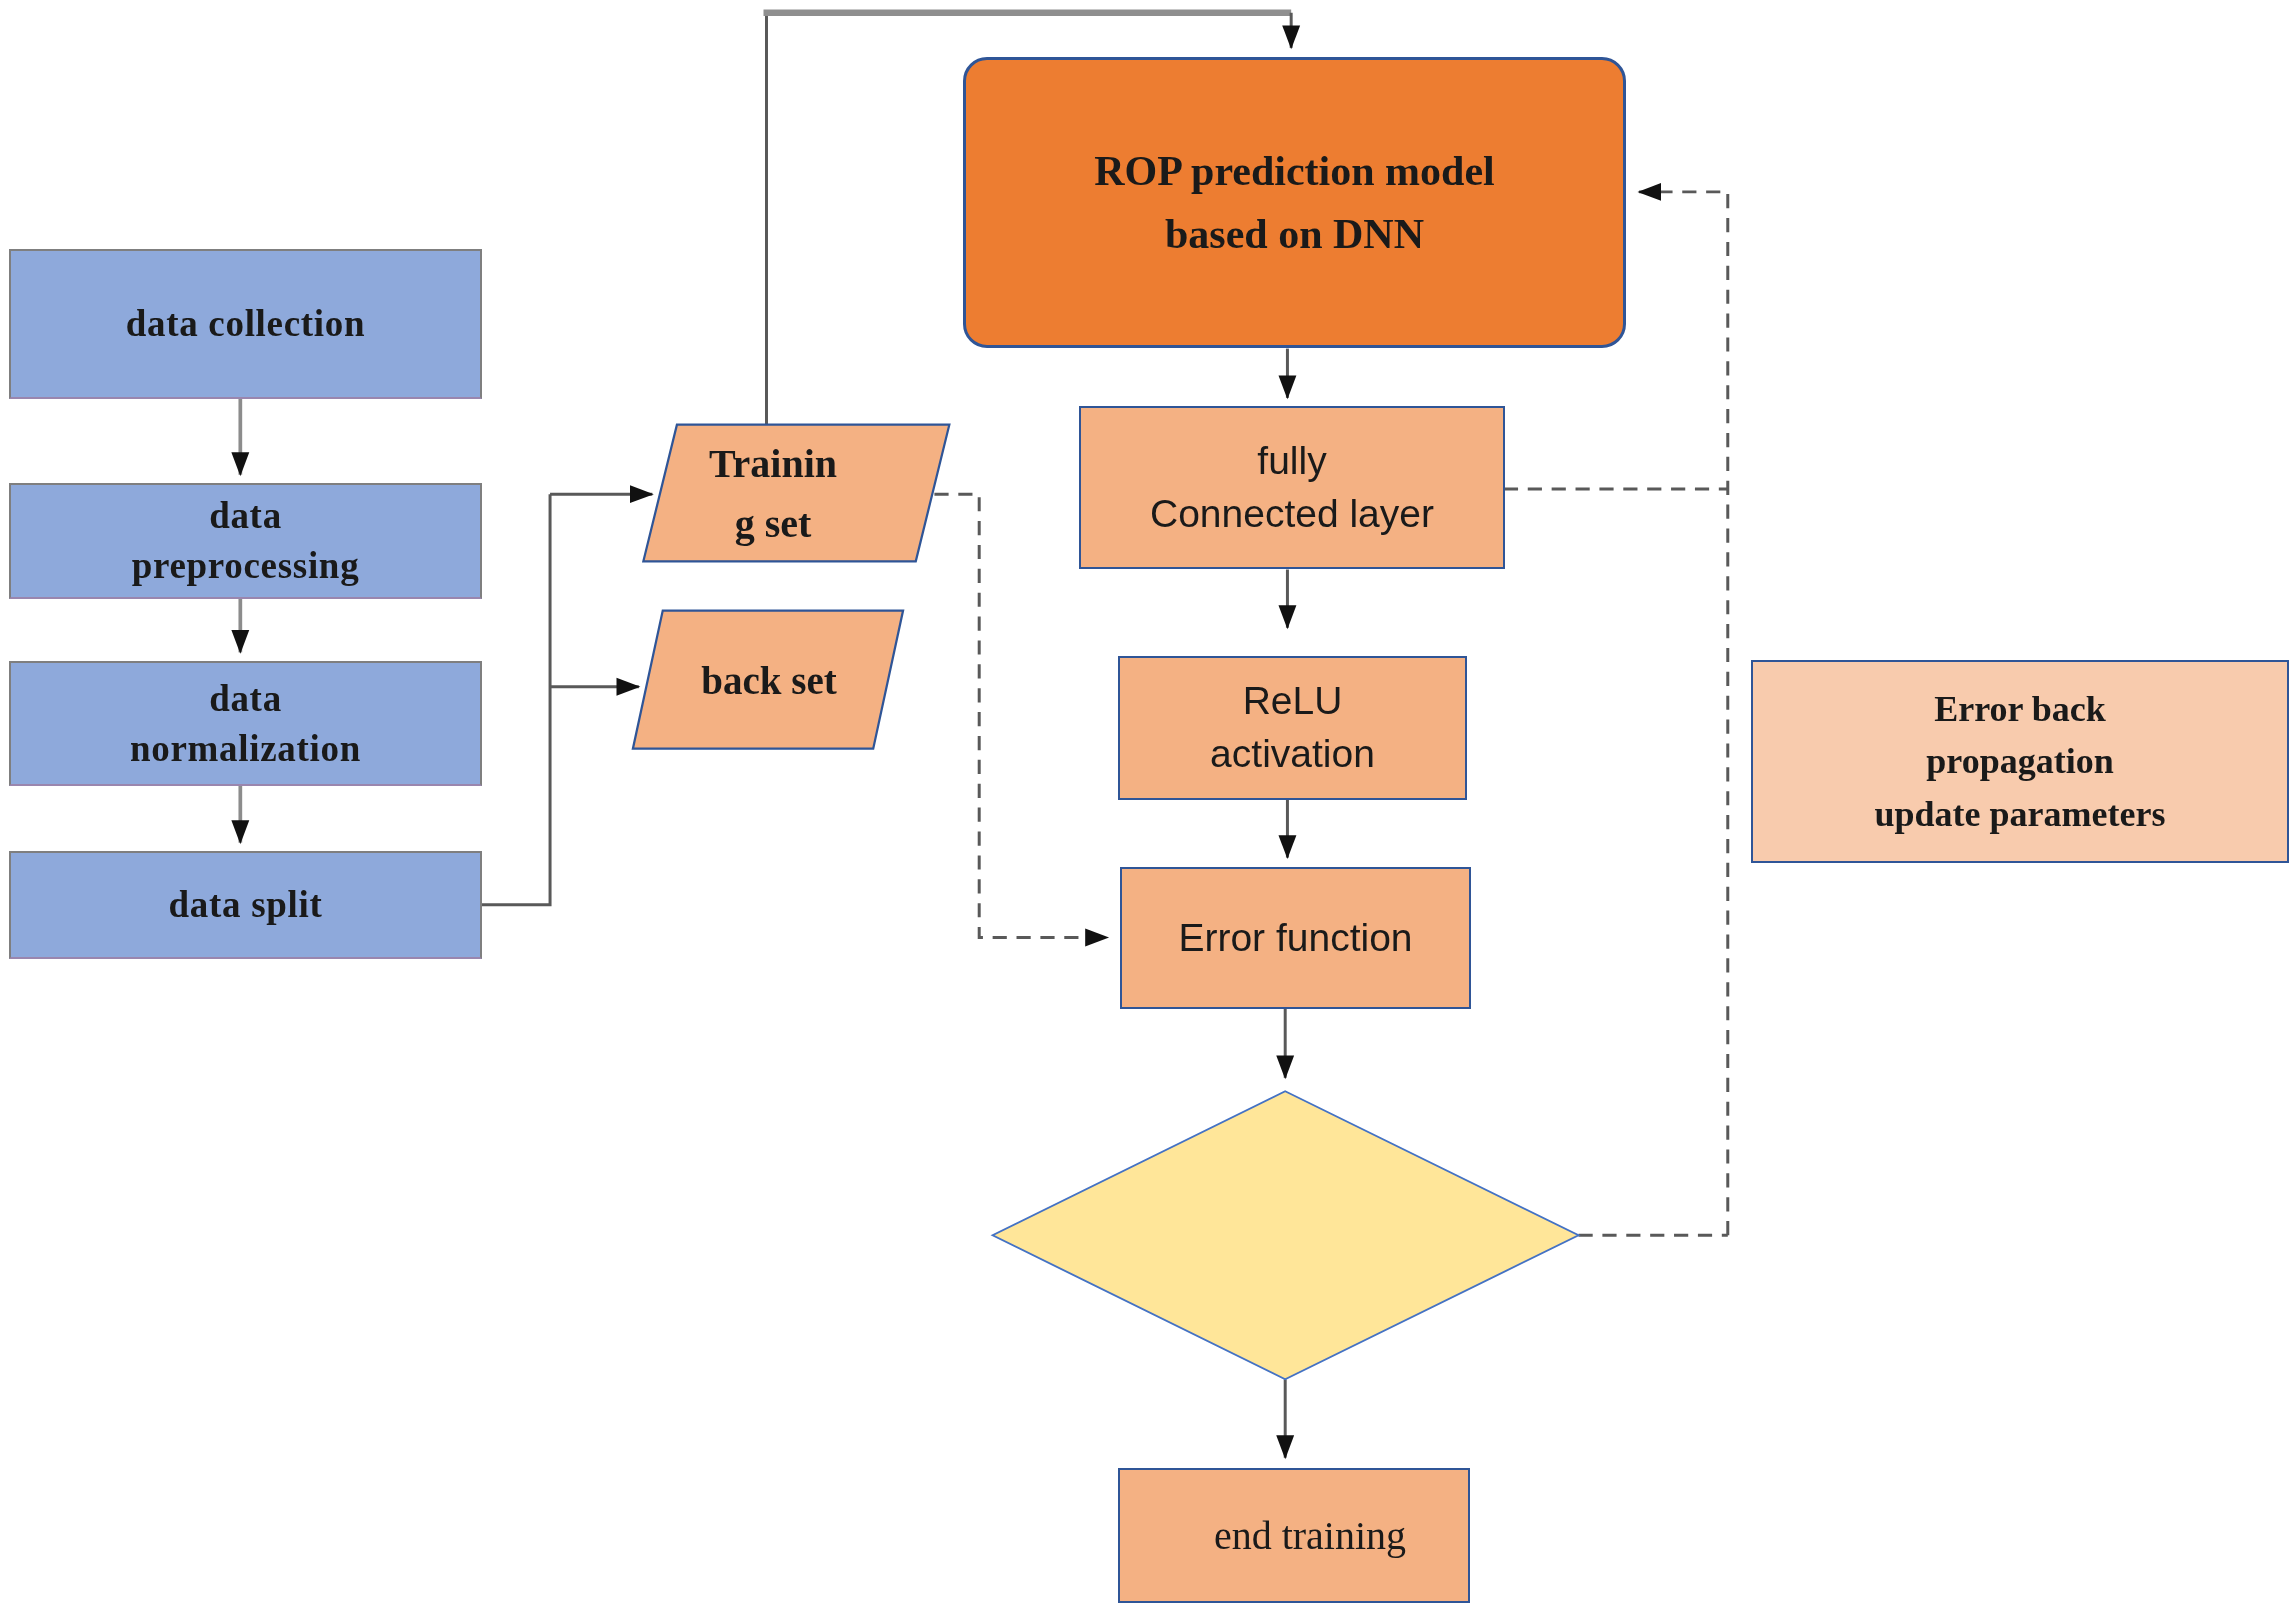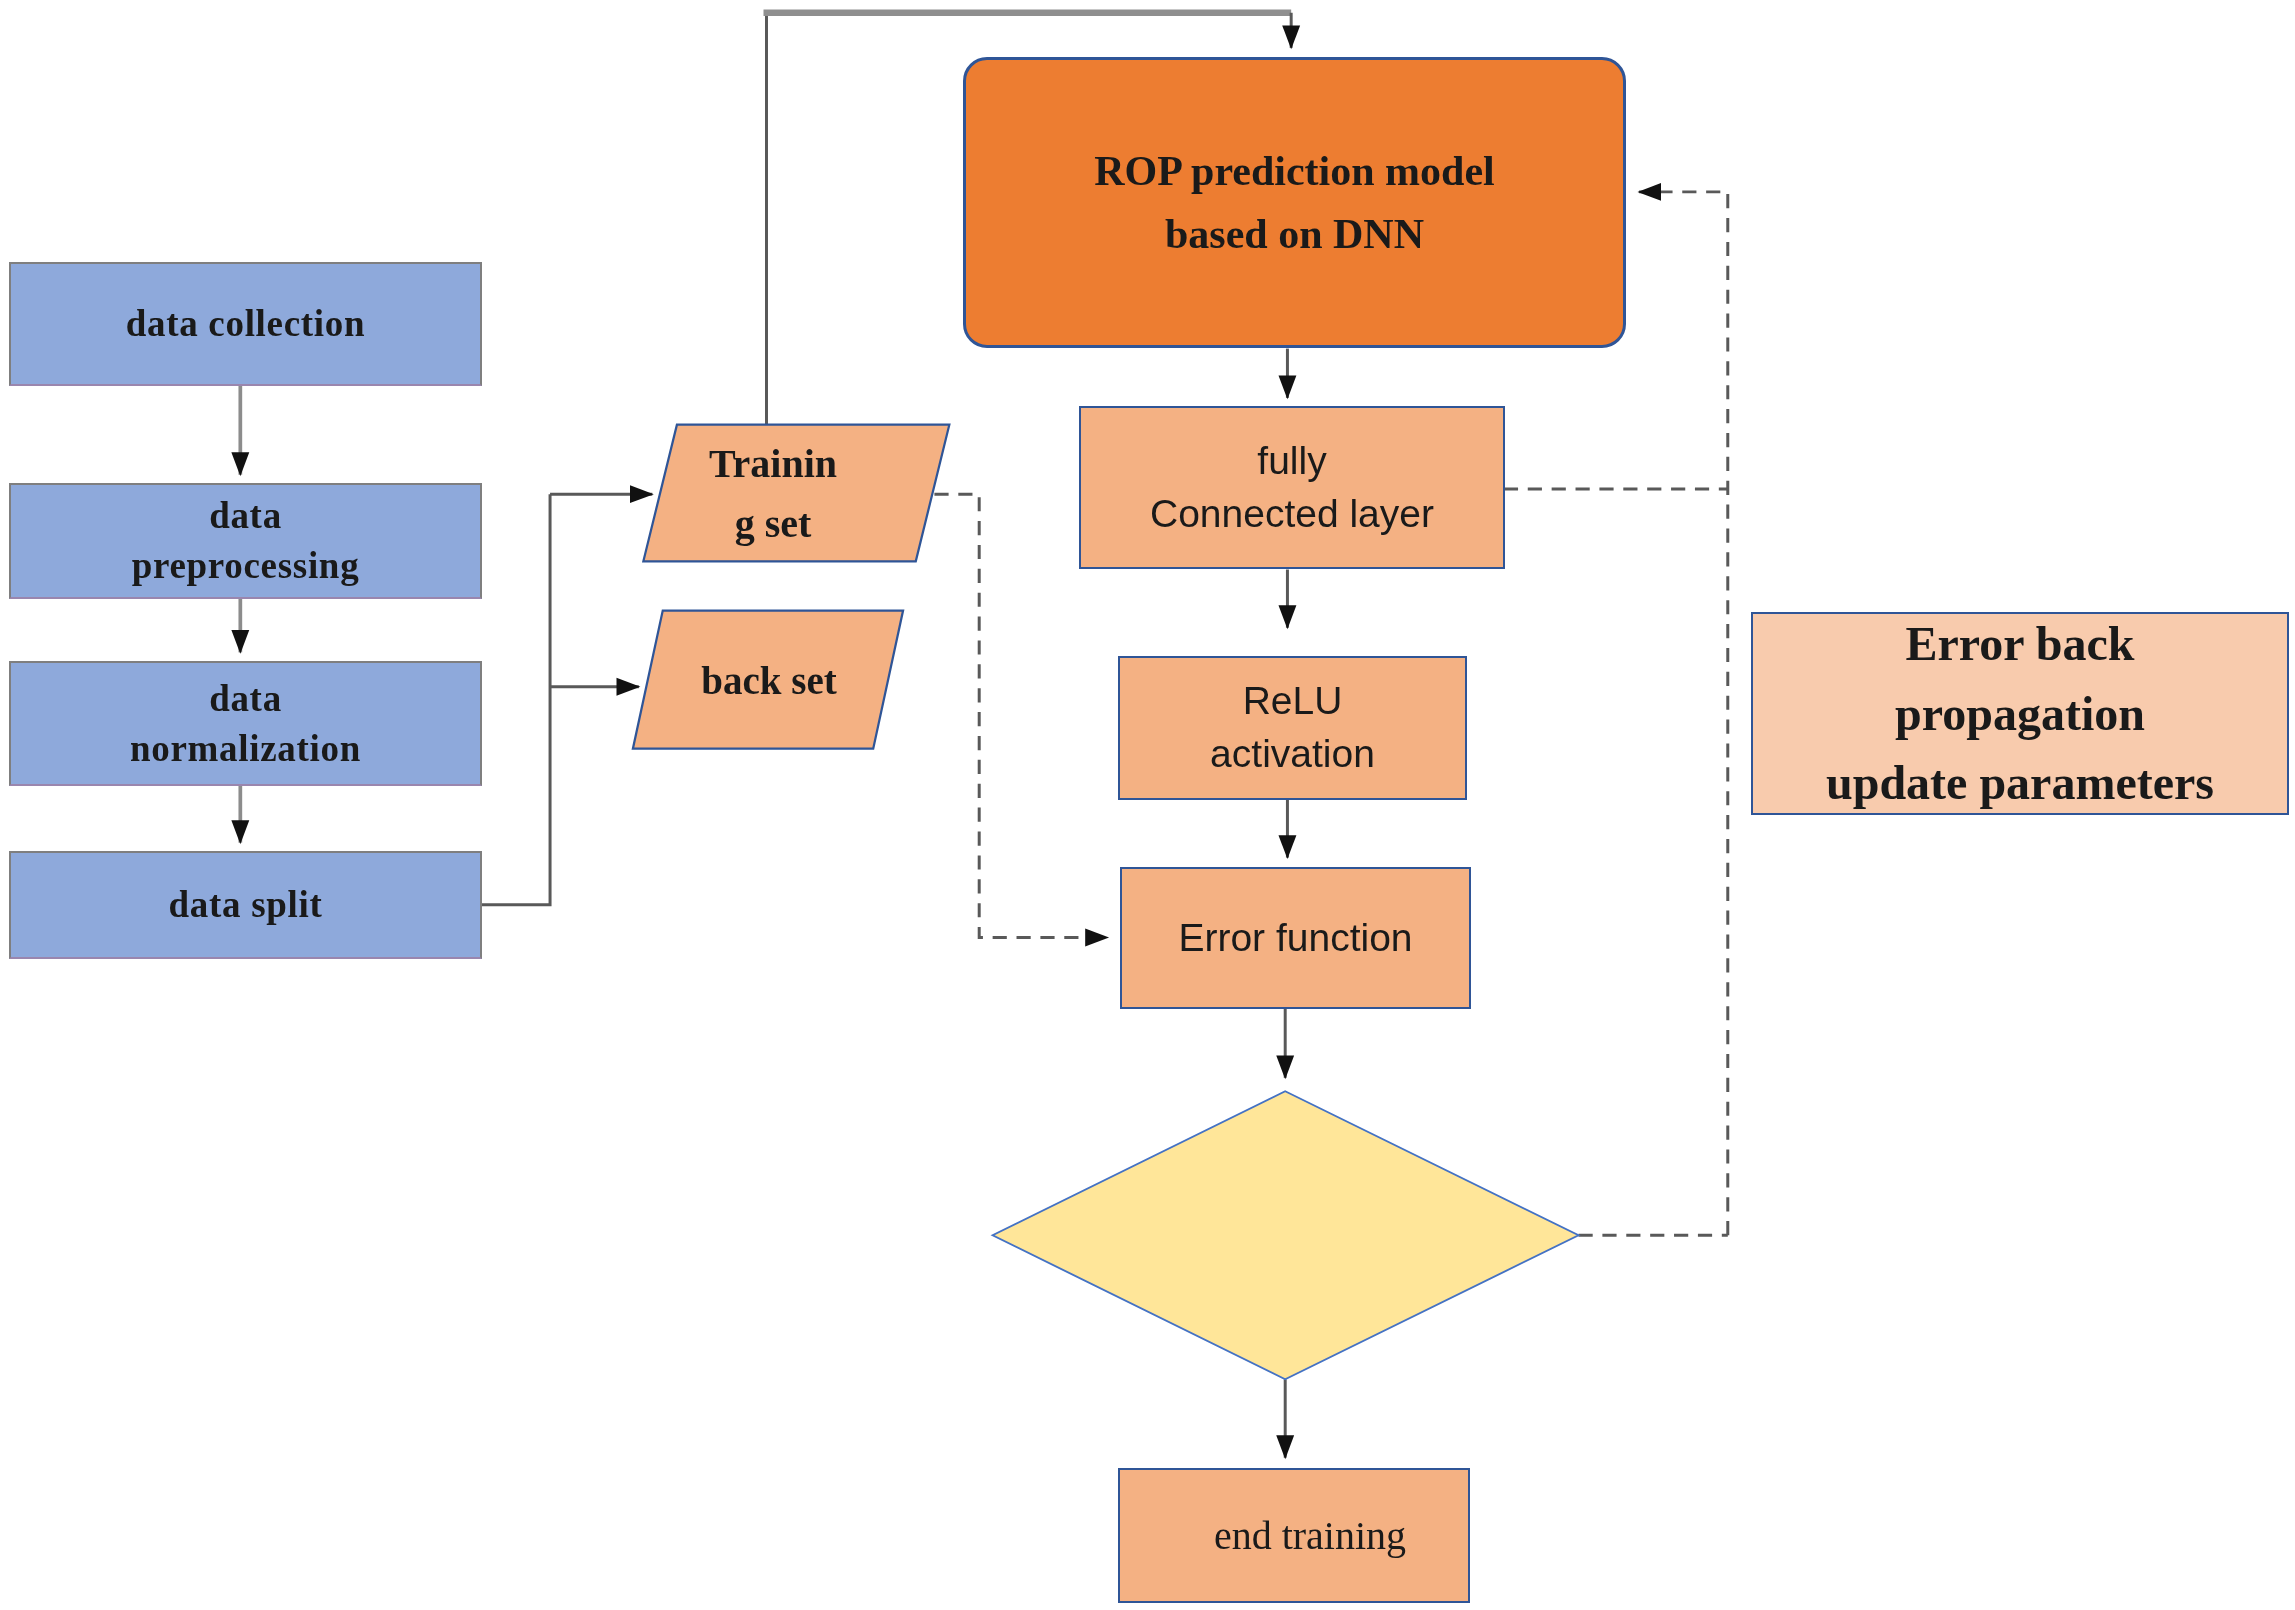--- a/index.html
+++ b/index.html
@@ -40,21 +40,21 @@
     font-size:39px;font-weight:400;line-height:1.35;
   }
   .end-box{
     background:var(--process-fill,#F4B183);
     border:2.2px solid var(--process-border,#2F5597);
     font-size:40px;font-weight:400;
   }
   .error-box{
     background:var(--error-fill,#F8CBAD);
     border:2.2px solid var(--process-border,#2F5597);
-    font-size:48px;font-weight:bold;line-height:1.45;
+    font-size:36px;font-weight:bold;line-height:1.45;margin-top:48px;
   }
   .overlay-label{
     position:absolute;display:flex;align-items:center;justify-content:center;
     text-align:center;white-space:pre-line;color:var(--text,#1a1a1a);
   }
   .train-label{font-size:40px;font-weight:bold;line-height:1.5;}
   .test-label{font-size:39px;font-weight:bold;}
   .decision-label{font-size:37px;font-weight:bold;line-height:1.58;}
 </style>
 </head>
@@ -90,21 +90,21 @@
     <path class="wire-dashed" d="M1252,662 L1312,662 L1312,1256 L1484,1256" marker-end="url(#arrow)"></path>
     <path class="wire-dashed" d="M2015,655 L2315,655"></path>
     <path class="wire-dashed" d="M2115,1655 L2315,1655"></path>
     <path class="wire-dashed" d="M2315,1655 L2315,257 L2196,257" marker-end="url(#arrow)"></path>
 
     <polygon class="shape-io" points="907,569 1272,569 1227,752 862,752"></polygon>
     <polygon class="shape-io" points="888,818 1210,818 1170,1003 848,1003"></polygon>
     <polygon class="shape-decision" points="1722,1462 2115,1655 1722,1848 1330,1655"></polygon>
   </svg>
 
-  <div class="node blue-box" style="left:9px;top:249px;width:473px;height:124px;margin-top:13px;">data collection</div>
+  <div class="node blue-box" style="left:9px;top:249px;width:473px;height:150px;">data collection</div>
   <div class="node blue-box" style="left:9px;top:483px;width:473px;height:116px;">data
 preprocessing</div>
   <div class="node blue-box" style="left:9px;top:661px;width:473px;height:125px;">data
 normalization</div>
   <div class="node blue-box" style="left:9px;top:851px;width:473px;height:108px;">data split</div>
 
   <div class="overlay-label train-label" style="left:631px;top:425px;width:284px;height:137px;">Trainin
 g set</div>
   <div class="overlay-label test-label" style="left:642px;top:611px;width:254px;height:138px;">back set</div>
 

